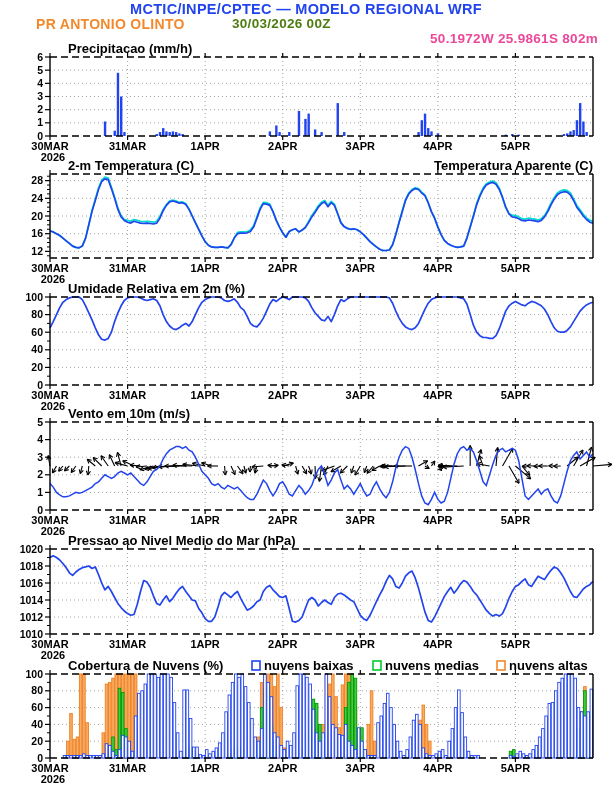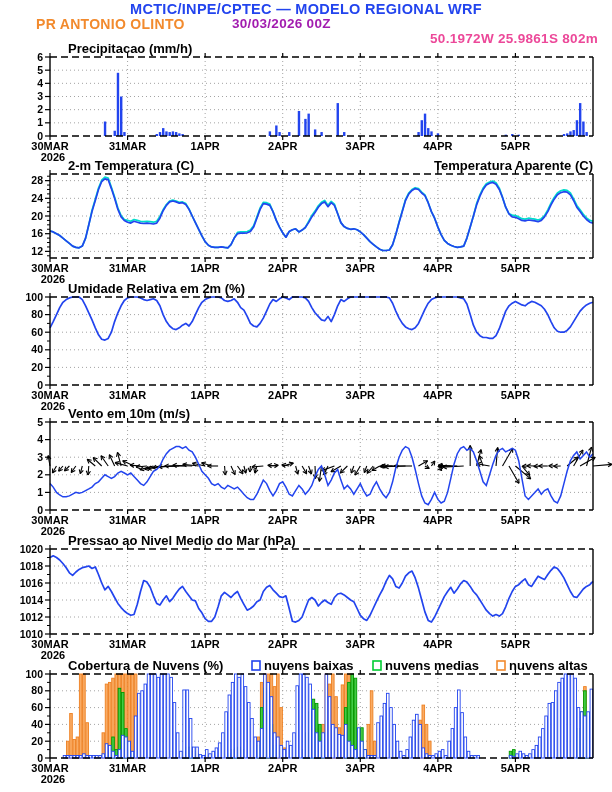--- a/index.html
+++ b/index.html
@@ -11,21 +11,21 @@
   #hdr-run{top:16px;left:232px;font-size:13.5px;}
   #hdr-coords{top:31px;right:14px;font-size:13.5px;text-align:right;}
   svg text{font-family:"Liberation Sans",sans-serif;font-weight:bold;fill:#000;}
 </style>
 </head>
 <body>
 
 <div id="app">
   <div class="hdr" id="hdr-line1" style="color: rgb(34, 68, 238);">MCTIC/INPE/CPTEC — MODELO REGIONAL WRF</div>
   <div class="hdr" id="hdr-station" style="color: rgb(242, 138, 45);">PR ANTONIO OLINTO</div>
-  <div class="hdr" id="hdr-run" style="color: #a21caf;">30/03/2026 00Z</div>
+  <div class="hdr" id="hdr-run" style="color: #4d7c0f;">30/03/2026 00Z</div>
   <div class="hdr" id="hdr-coords" style="color: #ec4899;">50.1972W 25.9861S 802m</div>
   <svg id="chart" width="612" height="792" viewBox="0 0 612 792">
       <g>
         <line x1="50" x2="593" y1="122.83333333333333" y2="122.83333333333333" stroke="#999999" stroke-width="0.9" stroke-dasharray="1 3"></line>
         <line x1="50" x2="593" y1="109.66666666666667" y2="109.66666666666667" stroke="#999999" stroke-width="0.9" stroke-dasharray="1 3"></line>
         <line x1="50" x2="593" y1="96.5" y2="96.5" stroke="#999999" stroke-width="0.9" stroke-dasharray="1 3"></line>
         <line x1="50" x2="593" y1="83.33333333333334" y2="83.33333333333334" stroke="#999999" stroke-width="0.9" stroke-dasharray="1 3"></line>
         <line x1="50" x2="593" y1="70.16666666666666" y2="70.16666666666666" stroke="#999999" stroke-width="0.9" stroke-dasharray="1 3"></line>
         <line x1="127.57142857142857" x2="127.57142857142857" y1="57" y2="136" stroke="#999999" stroke-width="0.9" stroke-dasharray="1 3"></line>
         <line x1="205.14285714285714" x2="205.14285714285714" y1="57" y2="136" stroke="#999999" stroke-width="0.9" stroke-dasharray="1 3"></line>

